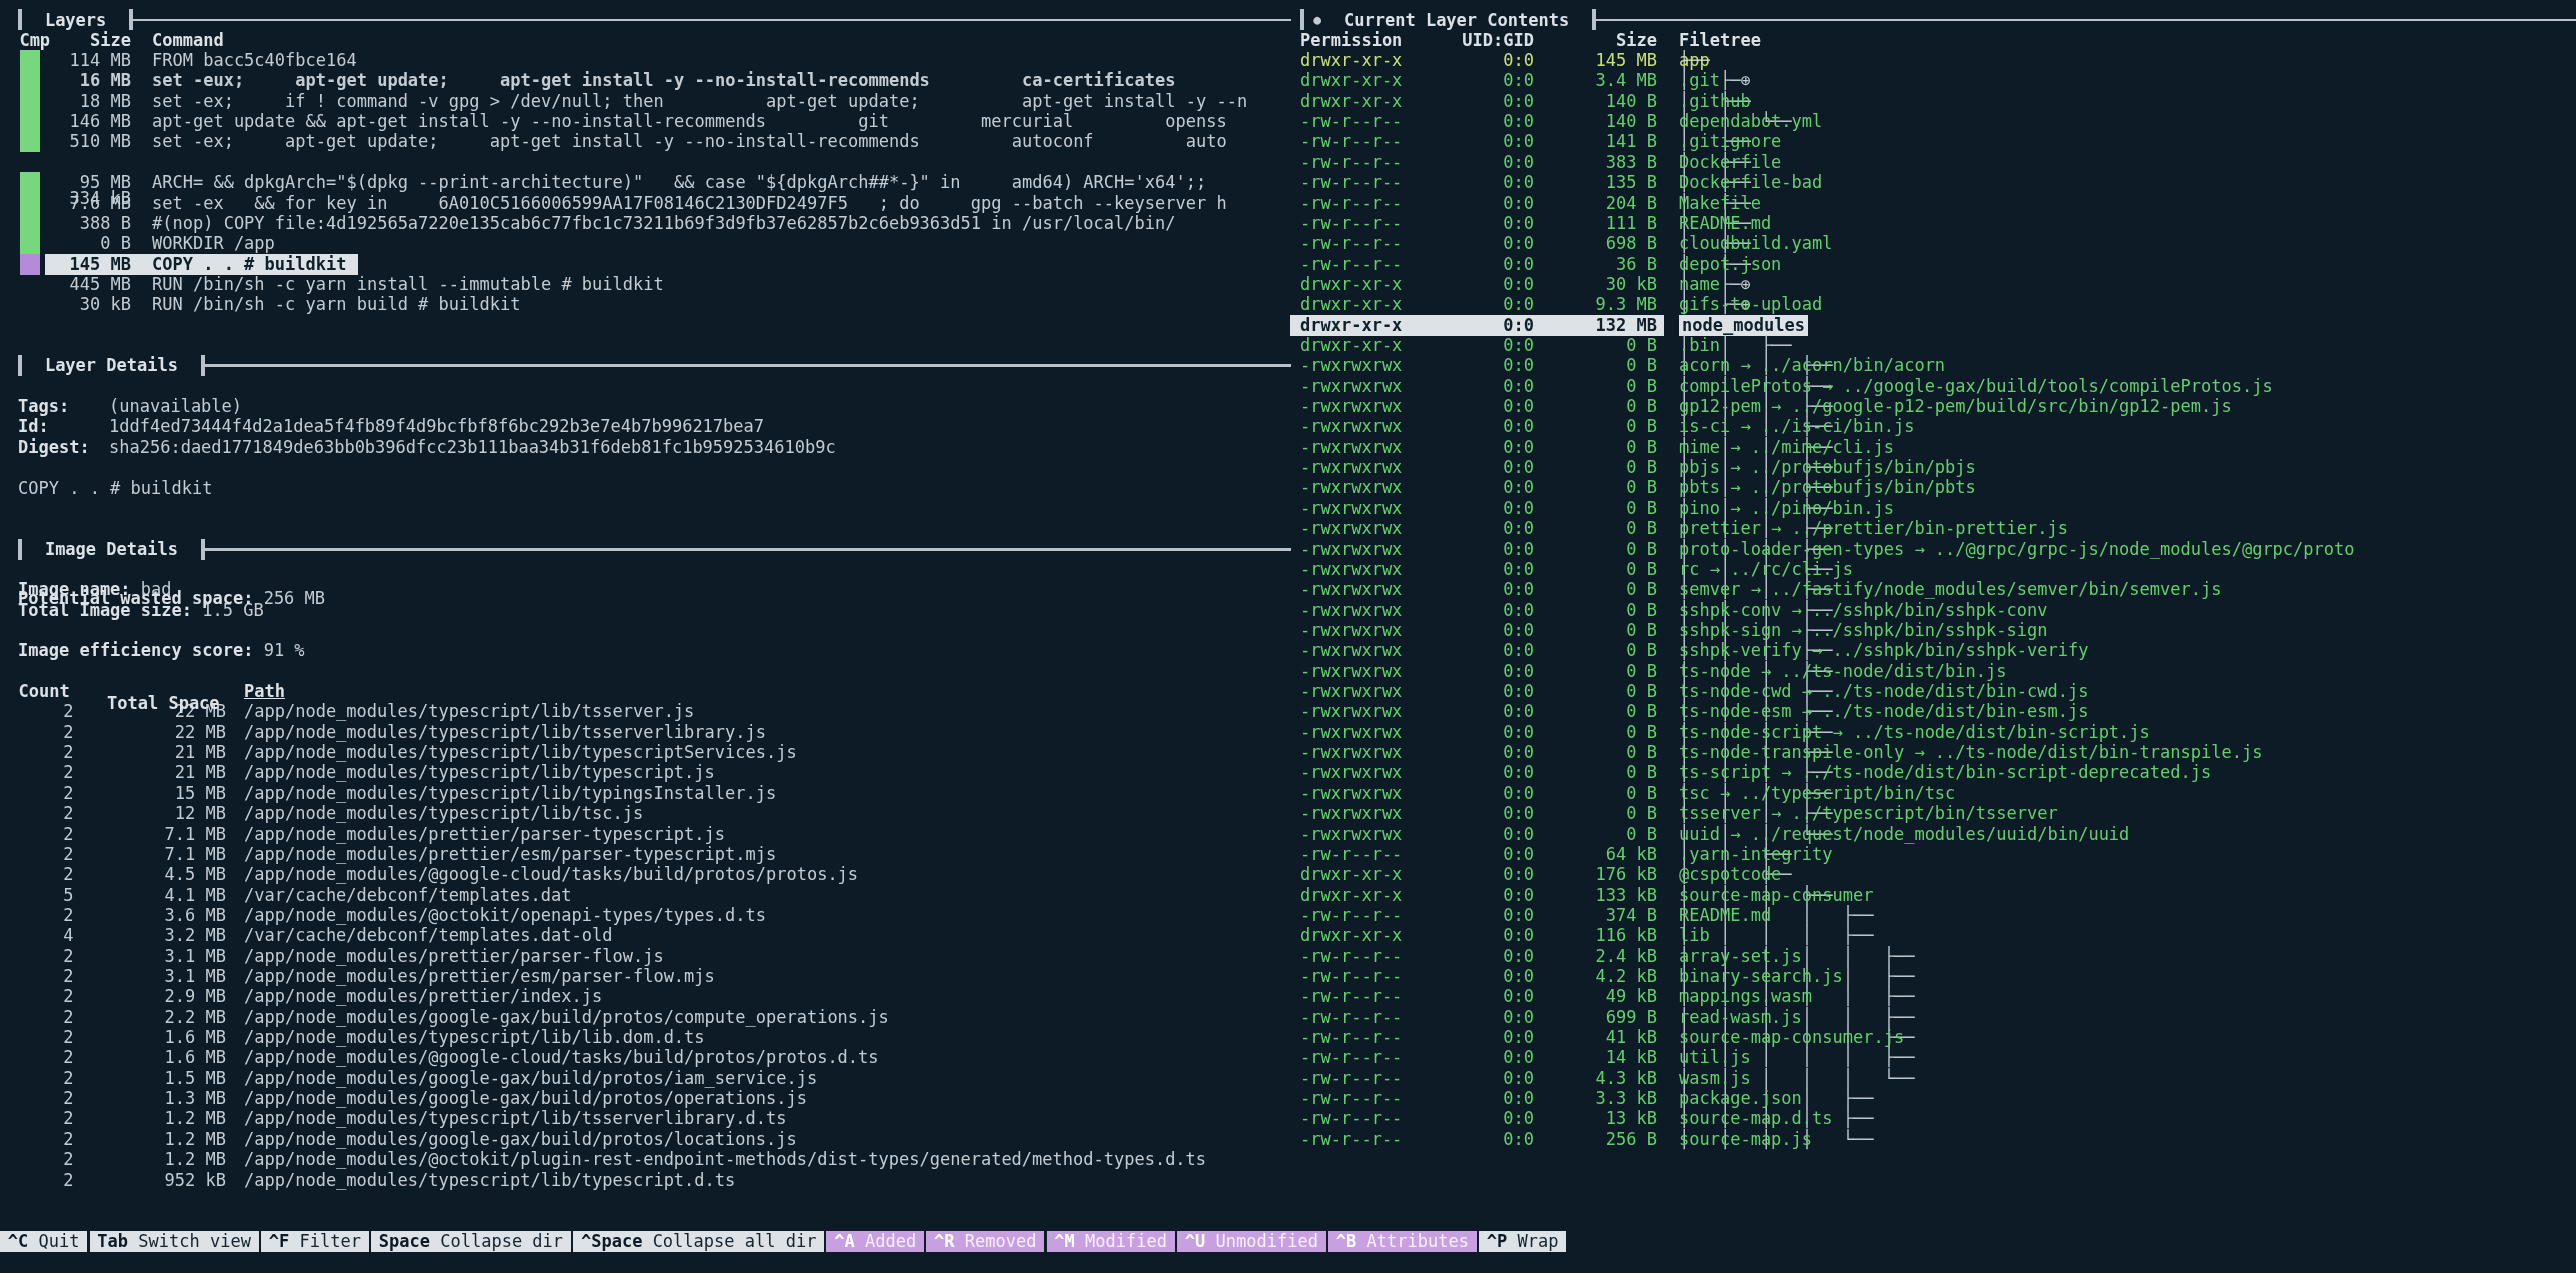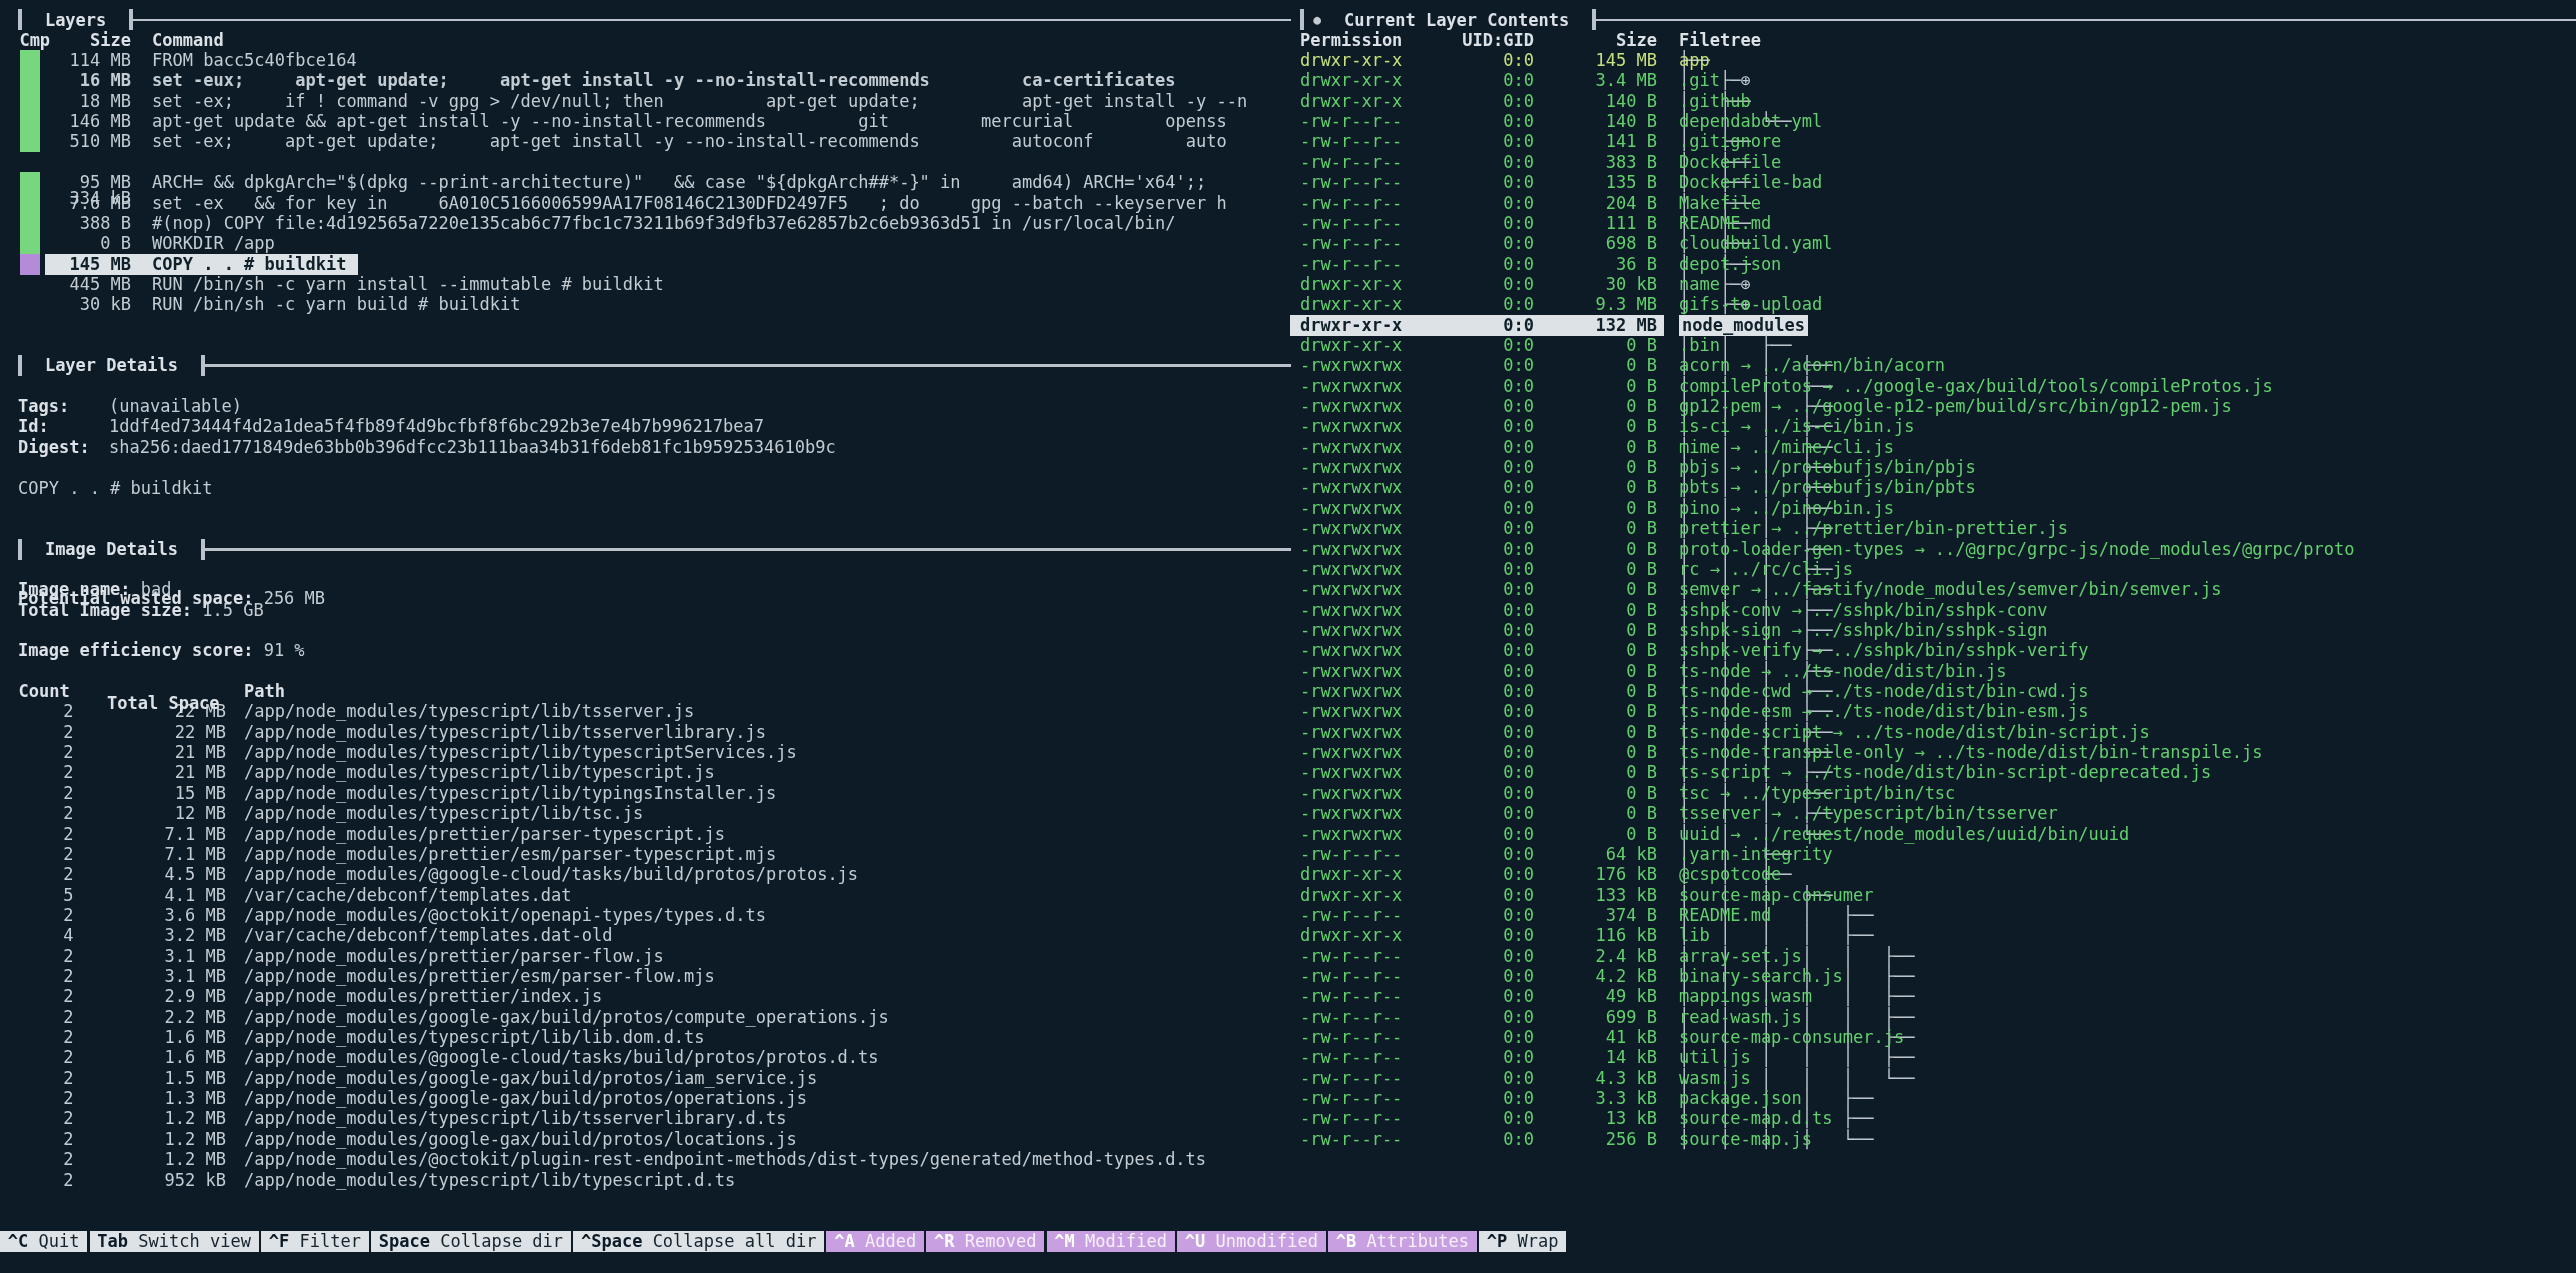--- a/index.html
+++ b/index.html
@@ -28,21 +28,21 @@
   .lsel{color:var(--selfg)!important;font-weight:bold;}
   
   .dlabel{left:18px;font-weight:bold;color:var(--fgb);}
   .dvalue{left:109px;}
   .dline{left:18px;}
   .dline b{color:var(--fgb);}
   
   .fcount{left:18.6px;width:55px;text-align:right;}
   .fspace{left:85px;width:141px;text-align:right;}
   .fpath{left:244px;}
-  .fth-count{left:18.6px;} .fth-space{left:107px;margin-top:12px;} .fth-path{left:244px;}
+  .fth-count{left:18.6px;} .fth-space{left:107px;margin-top:12px;} .fth-path{left:244px;text-decoration:underline;}
   
   .perm{left:1300px;}
   .uid{left:1442px;width:92px;text-align:right;}
   .rsize{left:1551px;width:106px;text-align:right;}
   .tree{left:1679px;}
   .st-a .perm,.st-a .uid,.st-a .rsize,.st-a .fname{color:var(--green);}
   .st-m .perm,.st-m .uid,.st-m .rsize,.st-m .fname{color:var(--yellow);}
   .st-sel .perm,.st-sel .uid,.st-sel .rsize{color:var(--selfg);font-weight:bold;}
   .tpre{color:var(--fg);}
   .selname{background:var(--selbg);color:var(--selfg);font-weight:bold;padding:0 3.1px;}

